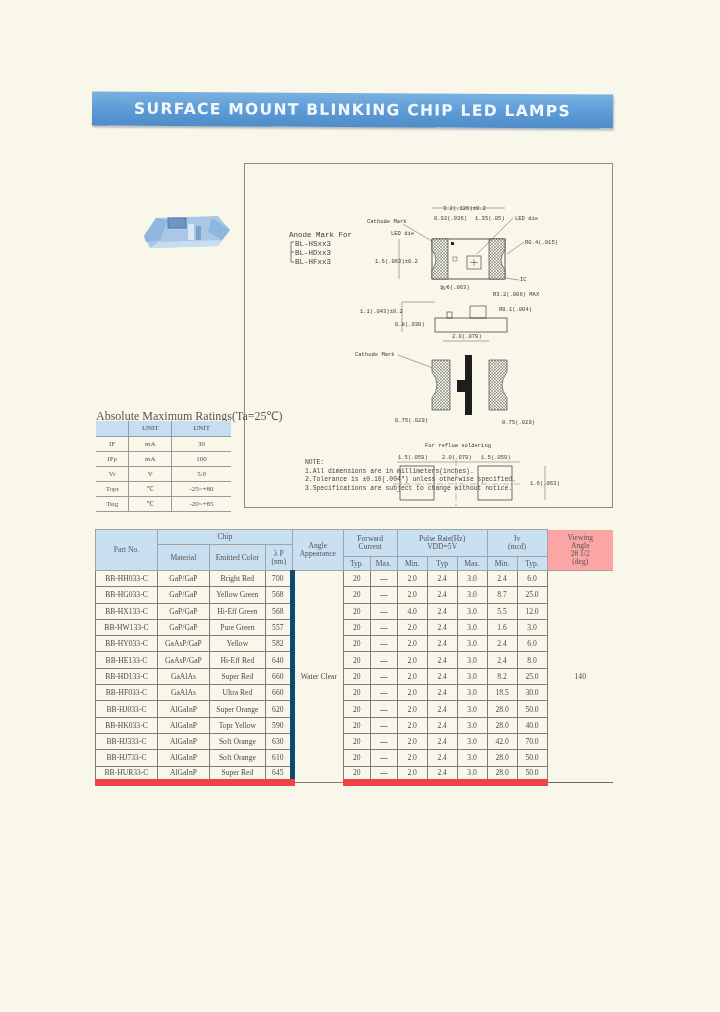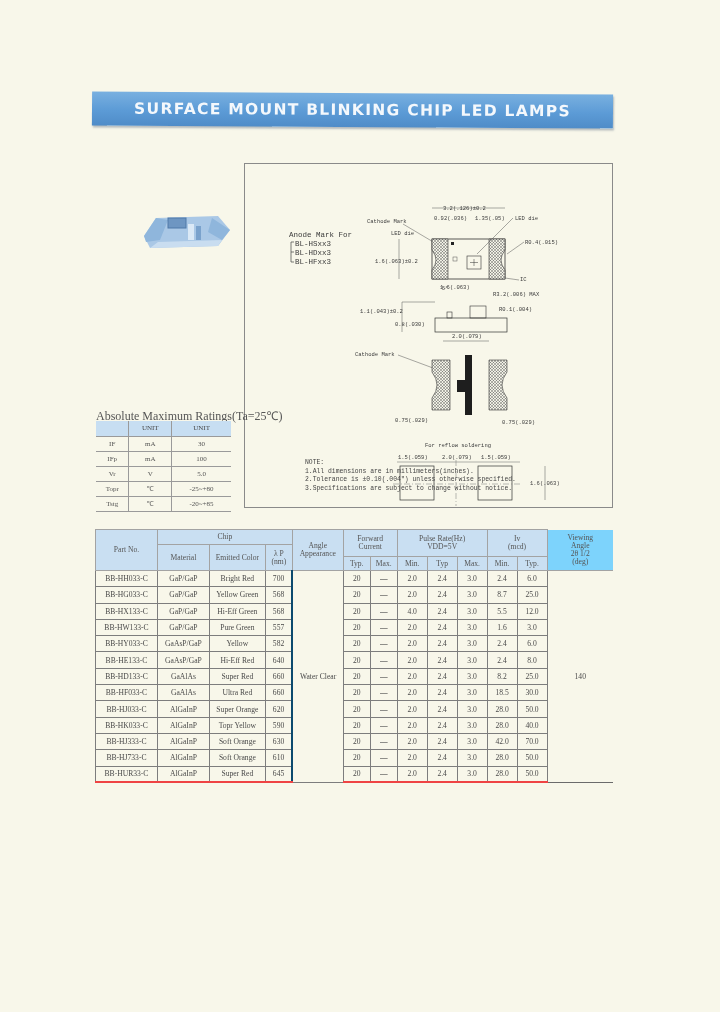--- a/index.html
+++ b/index.html
@@ -50,23 +50,23 @@
     font-family: "Liberation Serif", serif;
   }
   table.spec th {
     background: #c9dff2; font-weight: normal; text-align: center; color: #555;
     border: 1px solid #a3a3a3; line-height: 1.05; margin-top: 44px;
   }
   table.spec td {
     text-align: center; height: 16.3px; border: 1px solid #7d7d7d;
   }
   table.spec td.nb { border: none; }
-  table.spec td.lens { border-top: none; border-bottom: none; border-left: 2px solid #0c4a6e; }
-  table.spec tr.last td { border-bottom: 2px solid #ef4444; }
-  table.spec th.va { border-right: none; border-top: none; background: #7dd3fc; }
+  table.spec td.lens { border-top: none; border-bottom: none; border-left: 5px solid #0c4a6e; }
+  table.spec tr.last td { border-bottom: 7px solid #ef4444; }
+  table.spec th.va { border-right: none; border-top: none; background: #fca5a5; }
   .dash { font-weight: bold; }
 </style>
 </head>
 <body>
 
 <div class="banner">
   <span>SURFACE MOUNT BLINKING CHIP LED LAMPS</span>
 </div>
 
 <svg class="chip-photo" viewBox="0 0 96 44">

